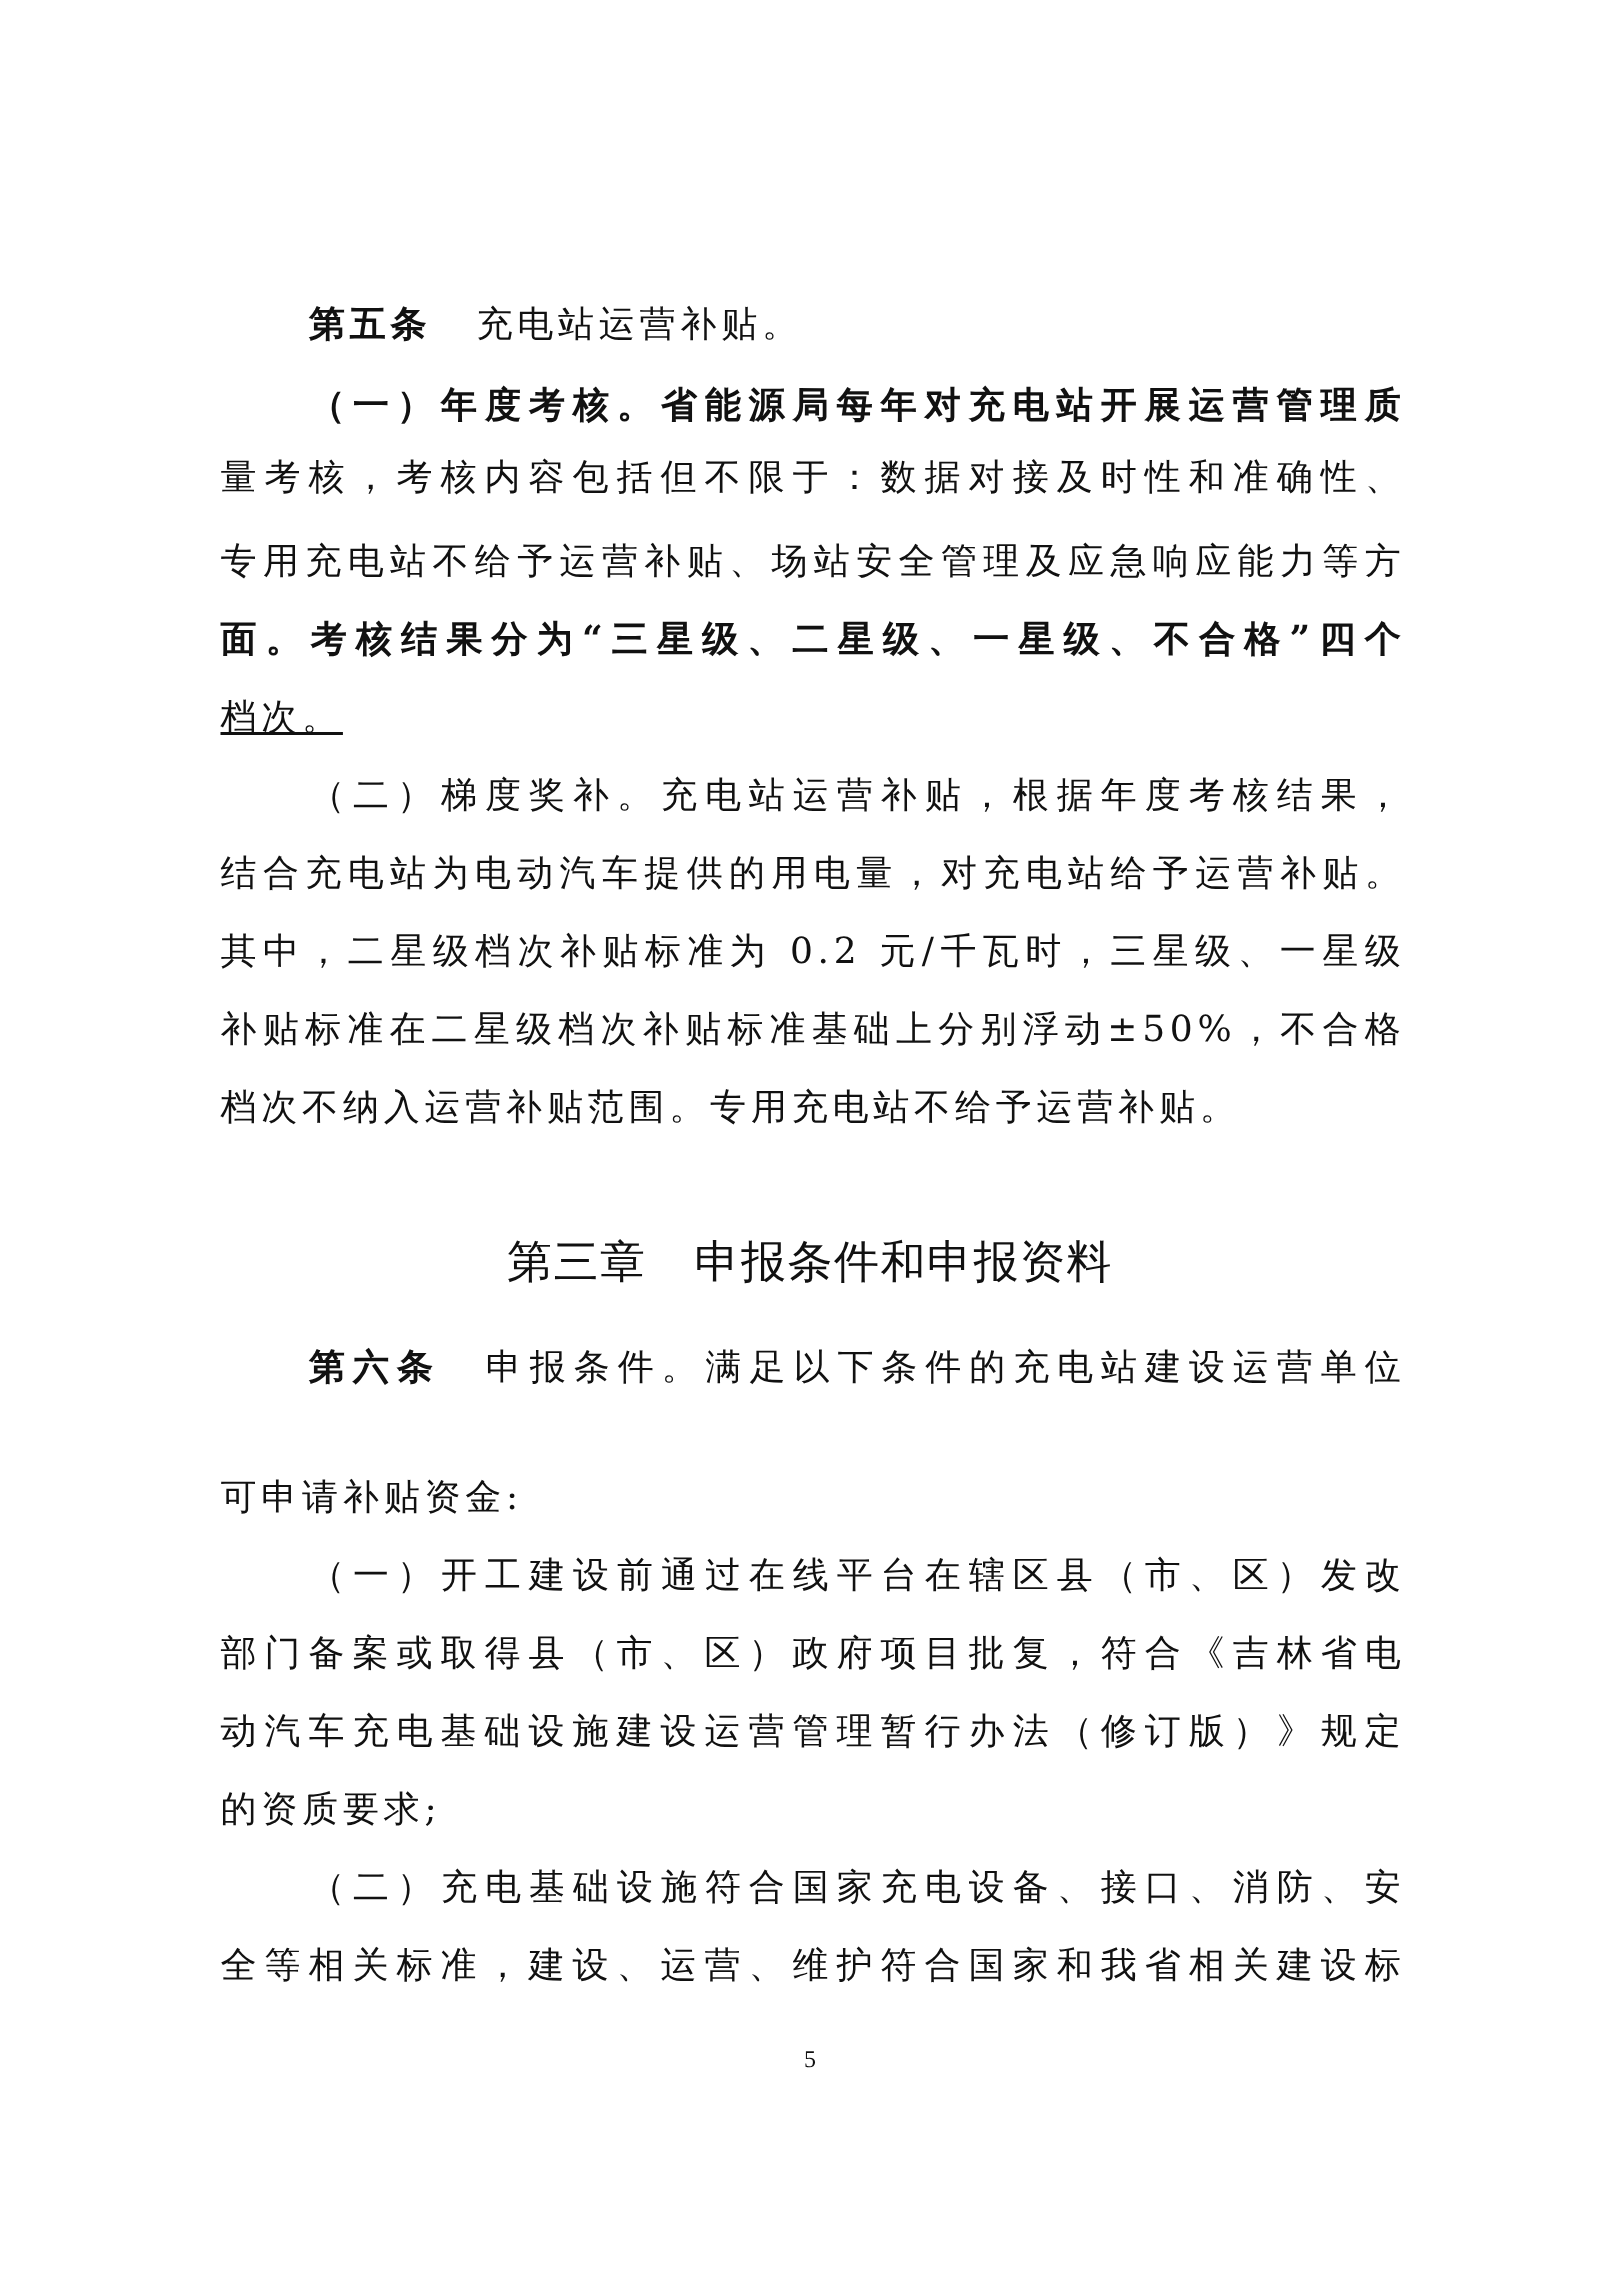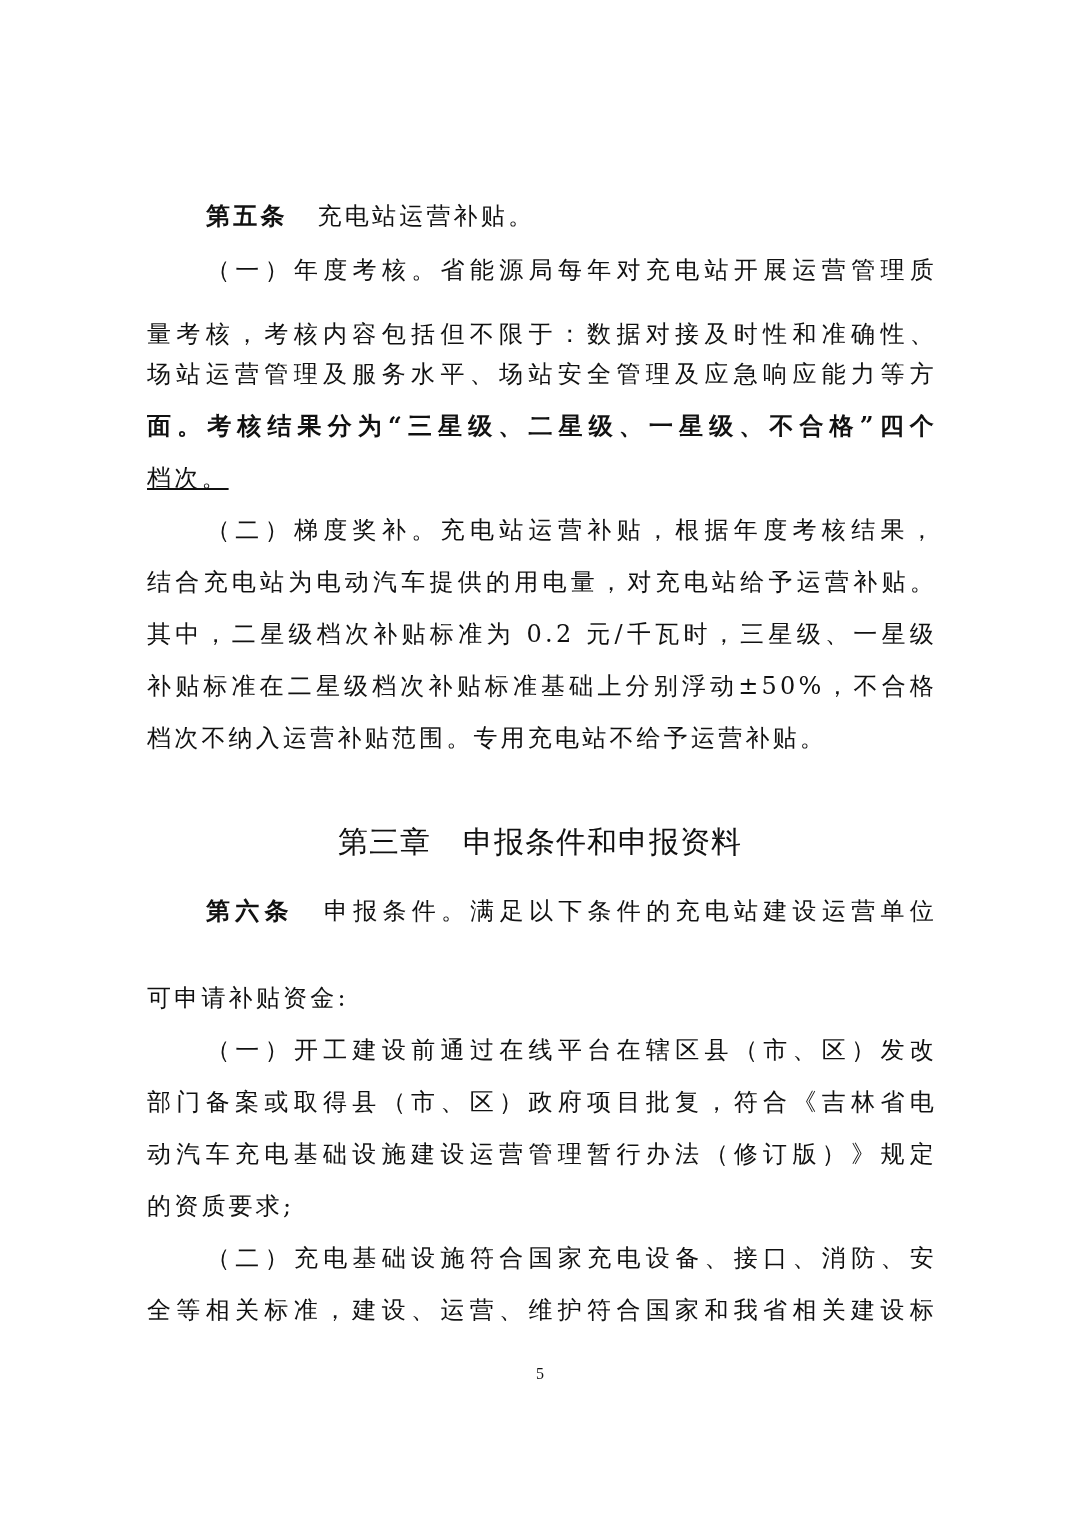--- a/index.html
+++ b/index.html
@@ -69,23 +69,23 @@
   </style>
 </head>
 <body>
 
 <div class="page">
 
   <div class="line indent last" style="top:198px;">
     <span class="article-label">第五条</span><span>充电站运营补贴。</span>
   </div>
 
-  <div class="line indent" style="top:252px;">（一）年度考核。省能源局每年对充电站开展运营管理质</div>
-  <div class="line" style="top:316px;">量考核，考核内容包括但不限于：数据对接及时性和准确性、</div>
-  <div class="line" style="top:356px;">场站运营管理及服务水平、场站安全管理及应急响应能力等方</div>
+  <div class="line indent" style="top:252px;font-weight:bold;">（一）年度考核。省能源局每年对充电站开展运营管理质</div>
+  <div class="line" style="top:300px;">量考核，考核内容包括但不限于：数据对接及时性和准确性、</div>
+  <div class="line" style="top:356px;">专用充电站不给予运营补贴、场站安全管理及应急响应能力等方</div>
   <div class="line" style="top:408px;font-weight:bold;">面。考核结果分为“三星级、二星级、一星级、不合格”四个</div>
   <div class="line last" style="top:460px;text-decoration:underline;">档次。</div>
 
   <div class="line indent" style="top:512px;">（二）梯度奖补。充电站运营补贴，根据年度考核结果，</div>
   <div class="line" style="top:564px;">结合充电站为电动汽车提供的用电量，对充电站给予运营补贴。</div>
   <div class="line" style="top:616px;">其中，二星级档次补贴标准为 0.2 元/千瓦时，三星级、一星级</div>
   <div class="line" style="top:668px;">补贴标准在二星级档次补贴标准基础上分别浮动±50%，不合格</div>
   <div class="line last" style="top:720px;">档次不纳入运营补贴范围。专用充电站不给予运营补贴。</div>
 
   <div class="chapter-title">

